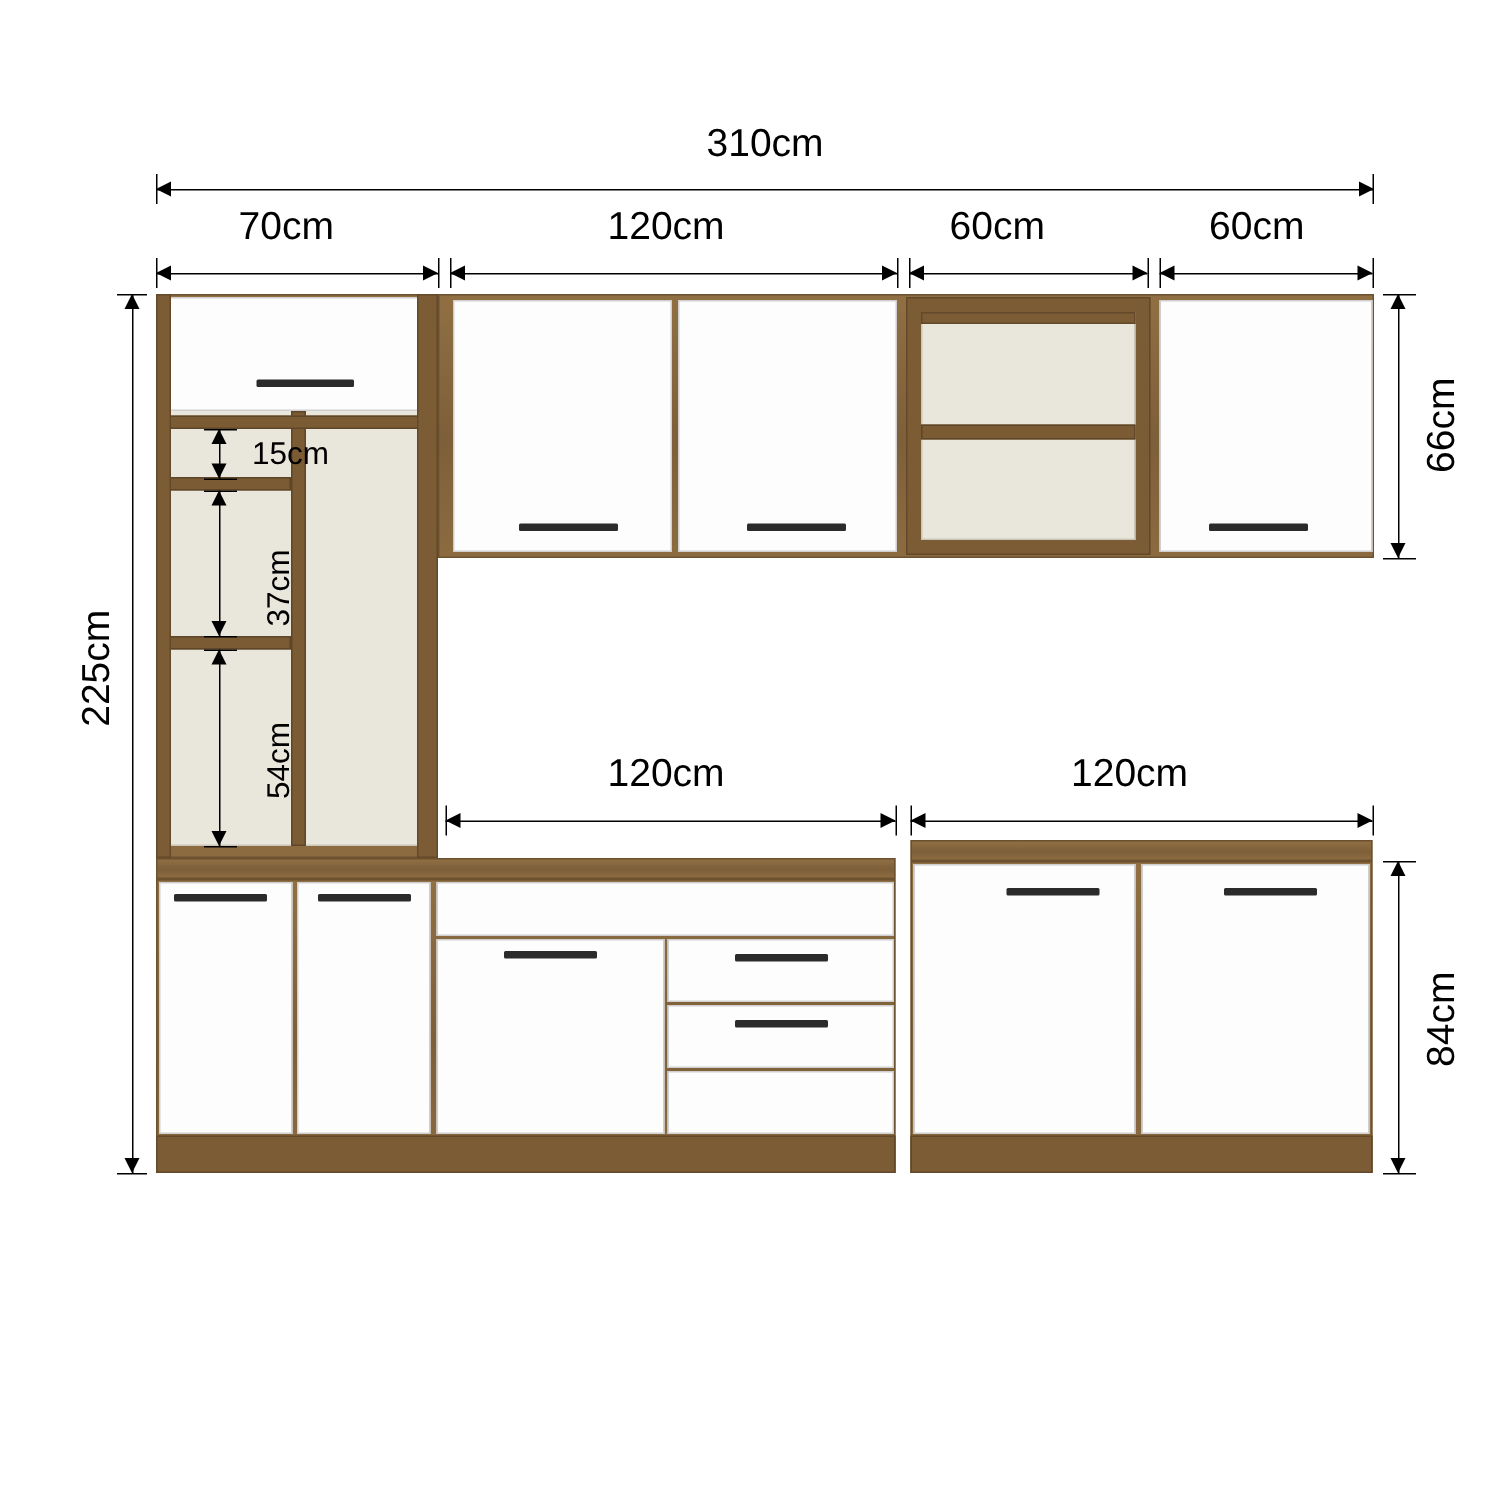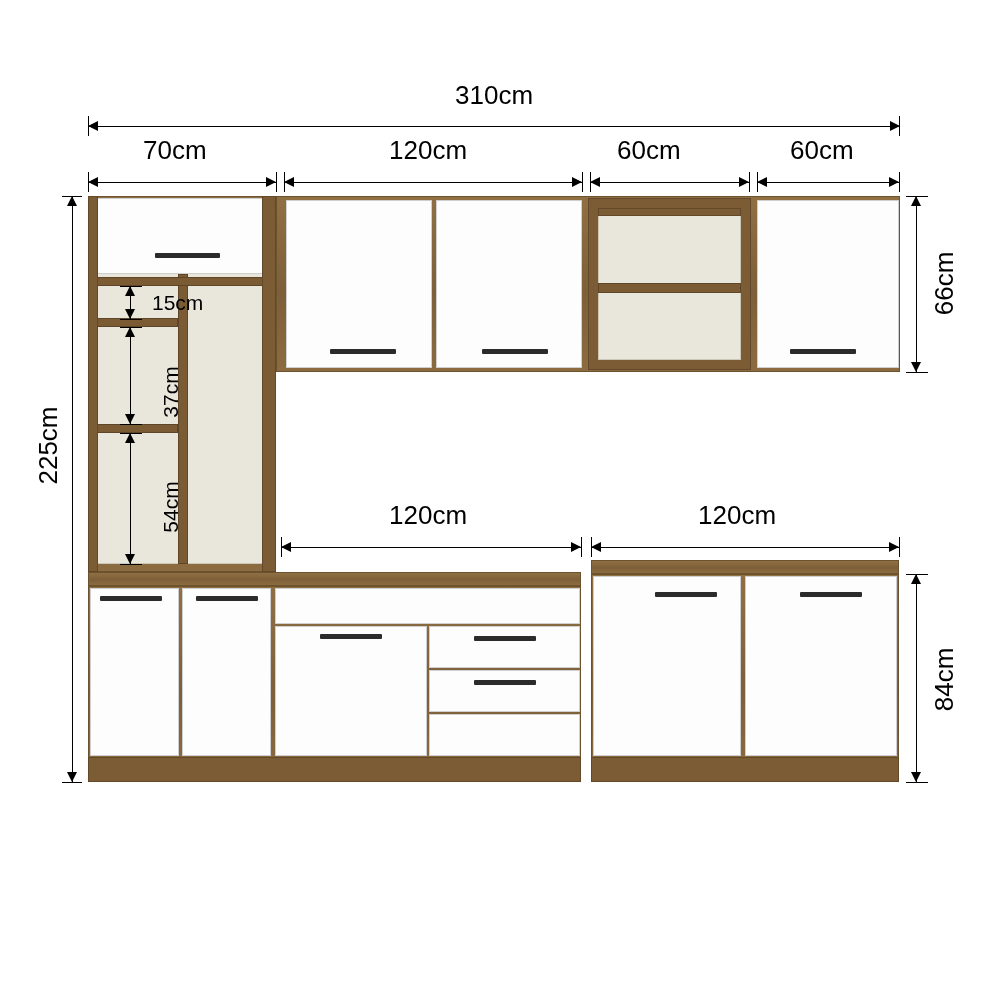--- a/index.html
+++ b/index.html
@@ -10,21 +10,21 @@
   body {
     width: 1000px;
     height: 1000px;
     font-family: "Liberation Sans", sans-serif;
     color: #000000;
     position: relative;
     overflow: hidden;
   }
   .stage {
     position: absolute;
-    left: 0; top: 0;
+    left: 16px; top: 0;
     width: 800px;
     height: 1000px;
   }
   .dimtext {
     position: absolute;
     font-size: 26px;
     font-weight: 400;
     white-space: nowrap;
     letter-spacing: 0px;
     color: #000;

